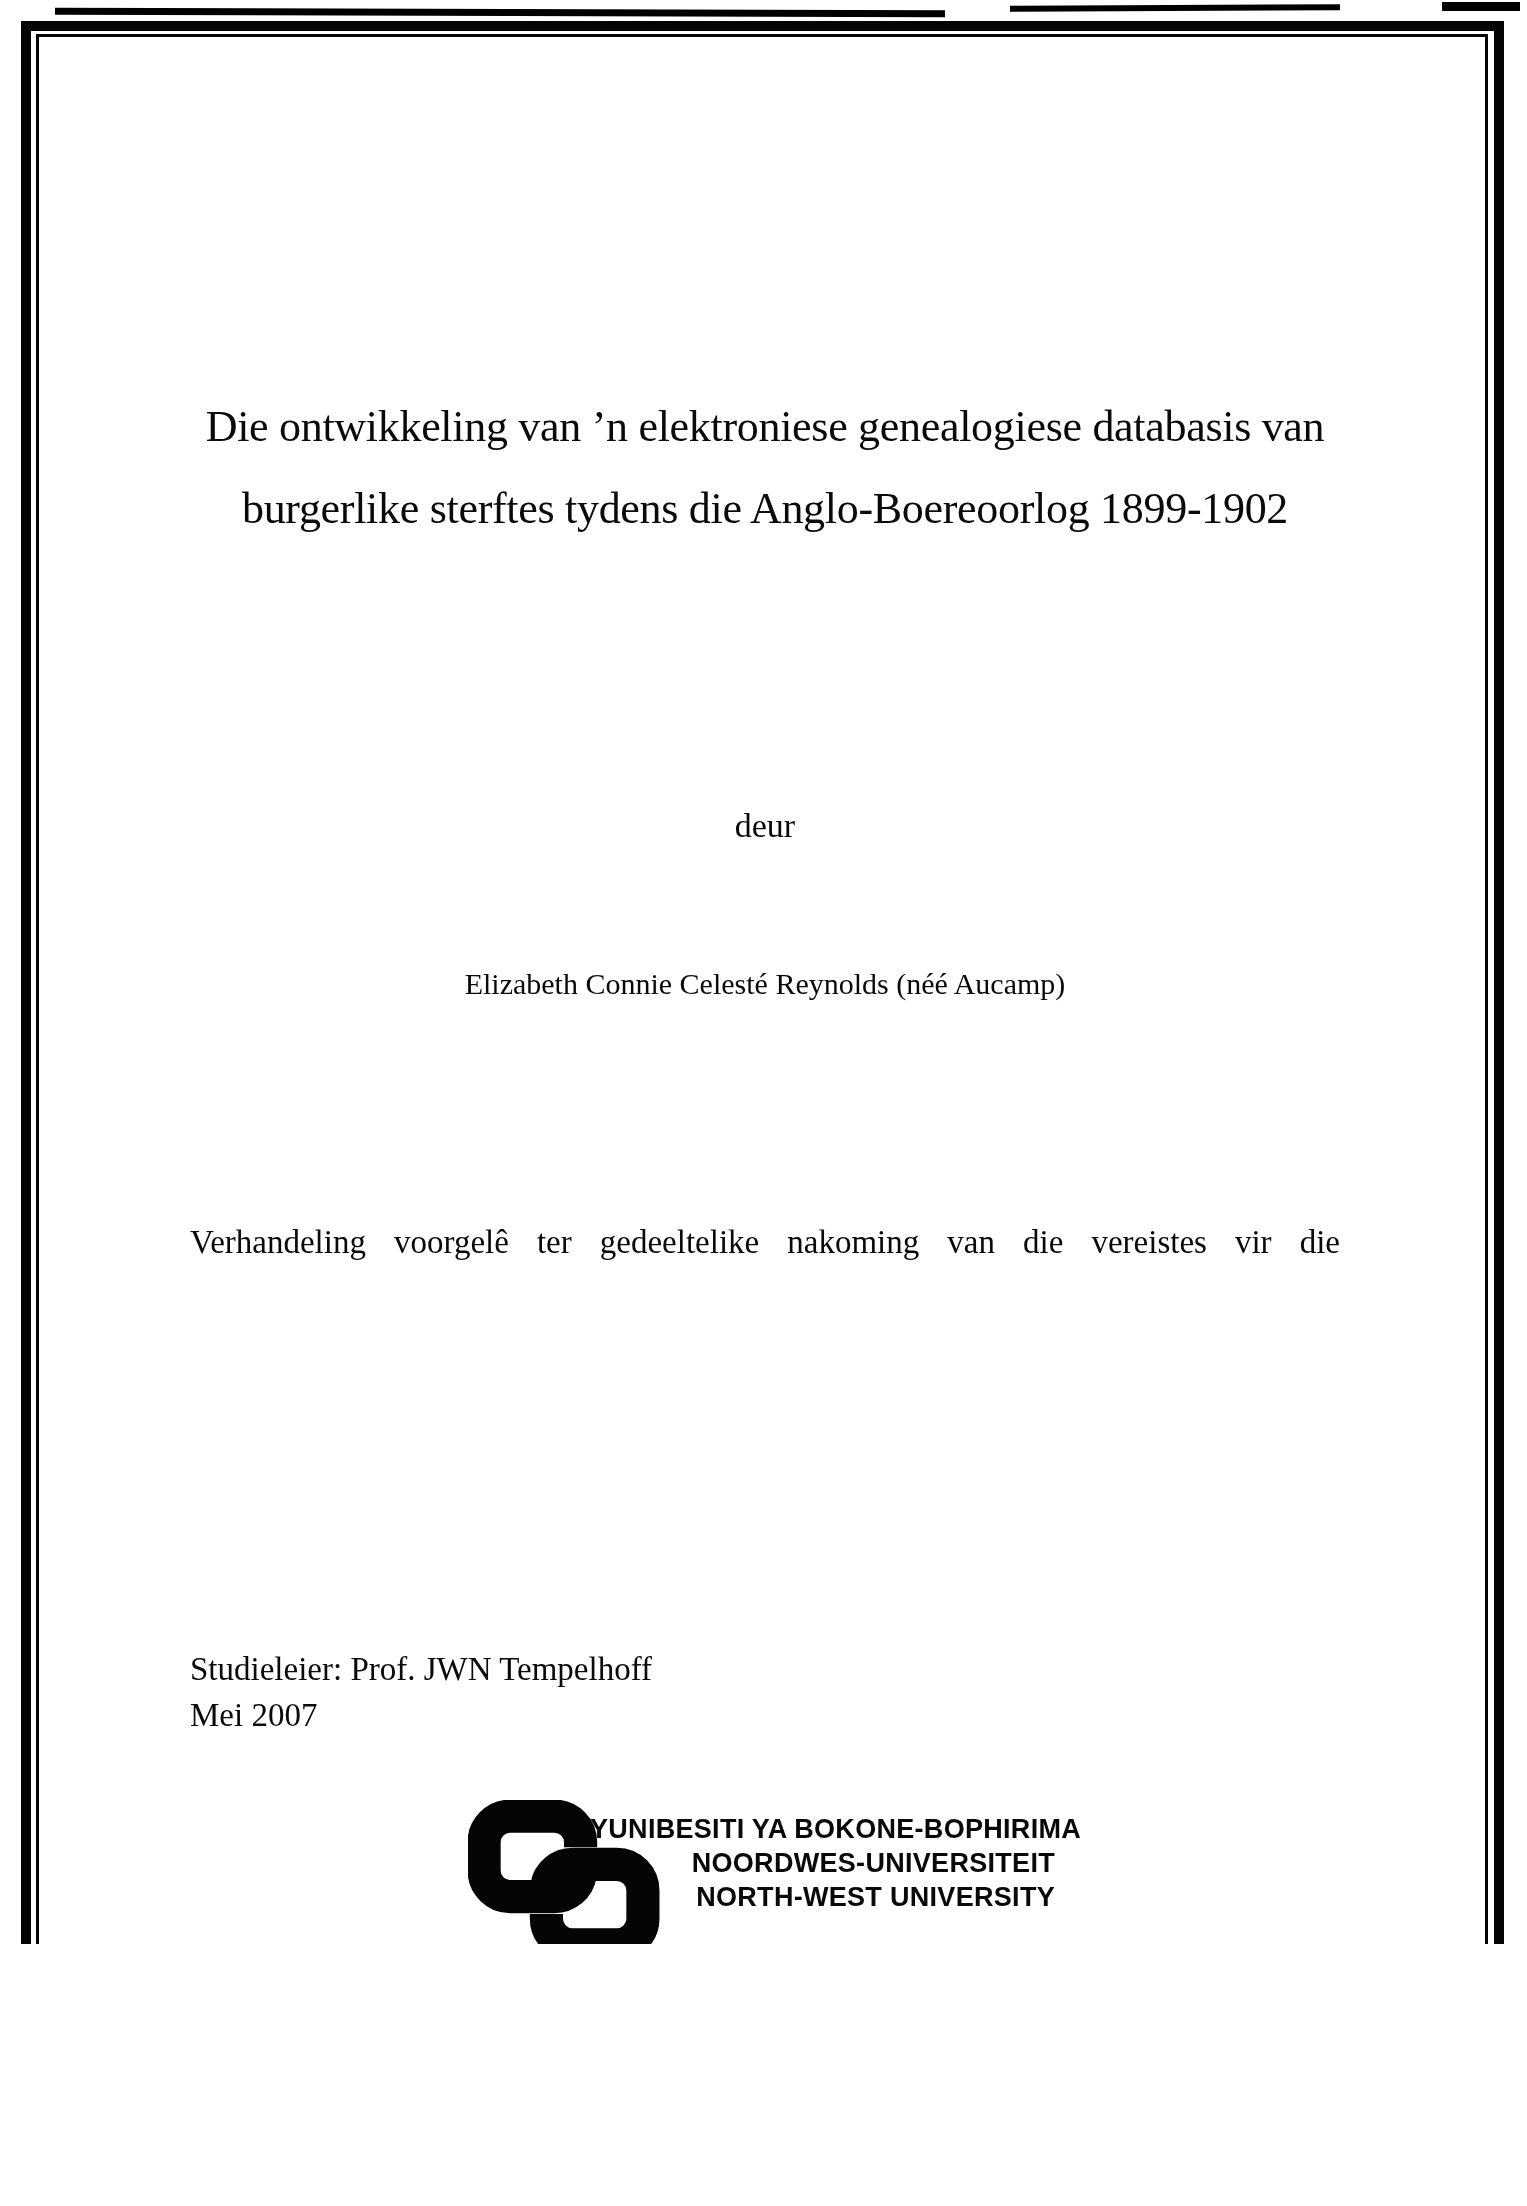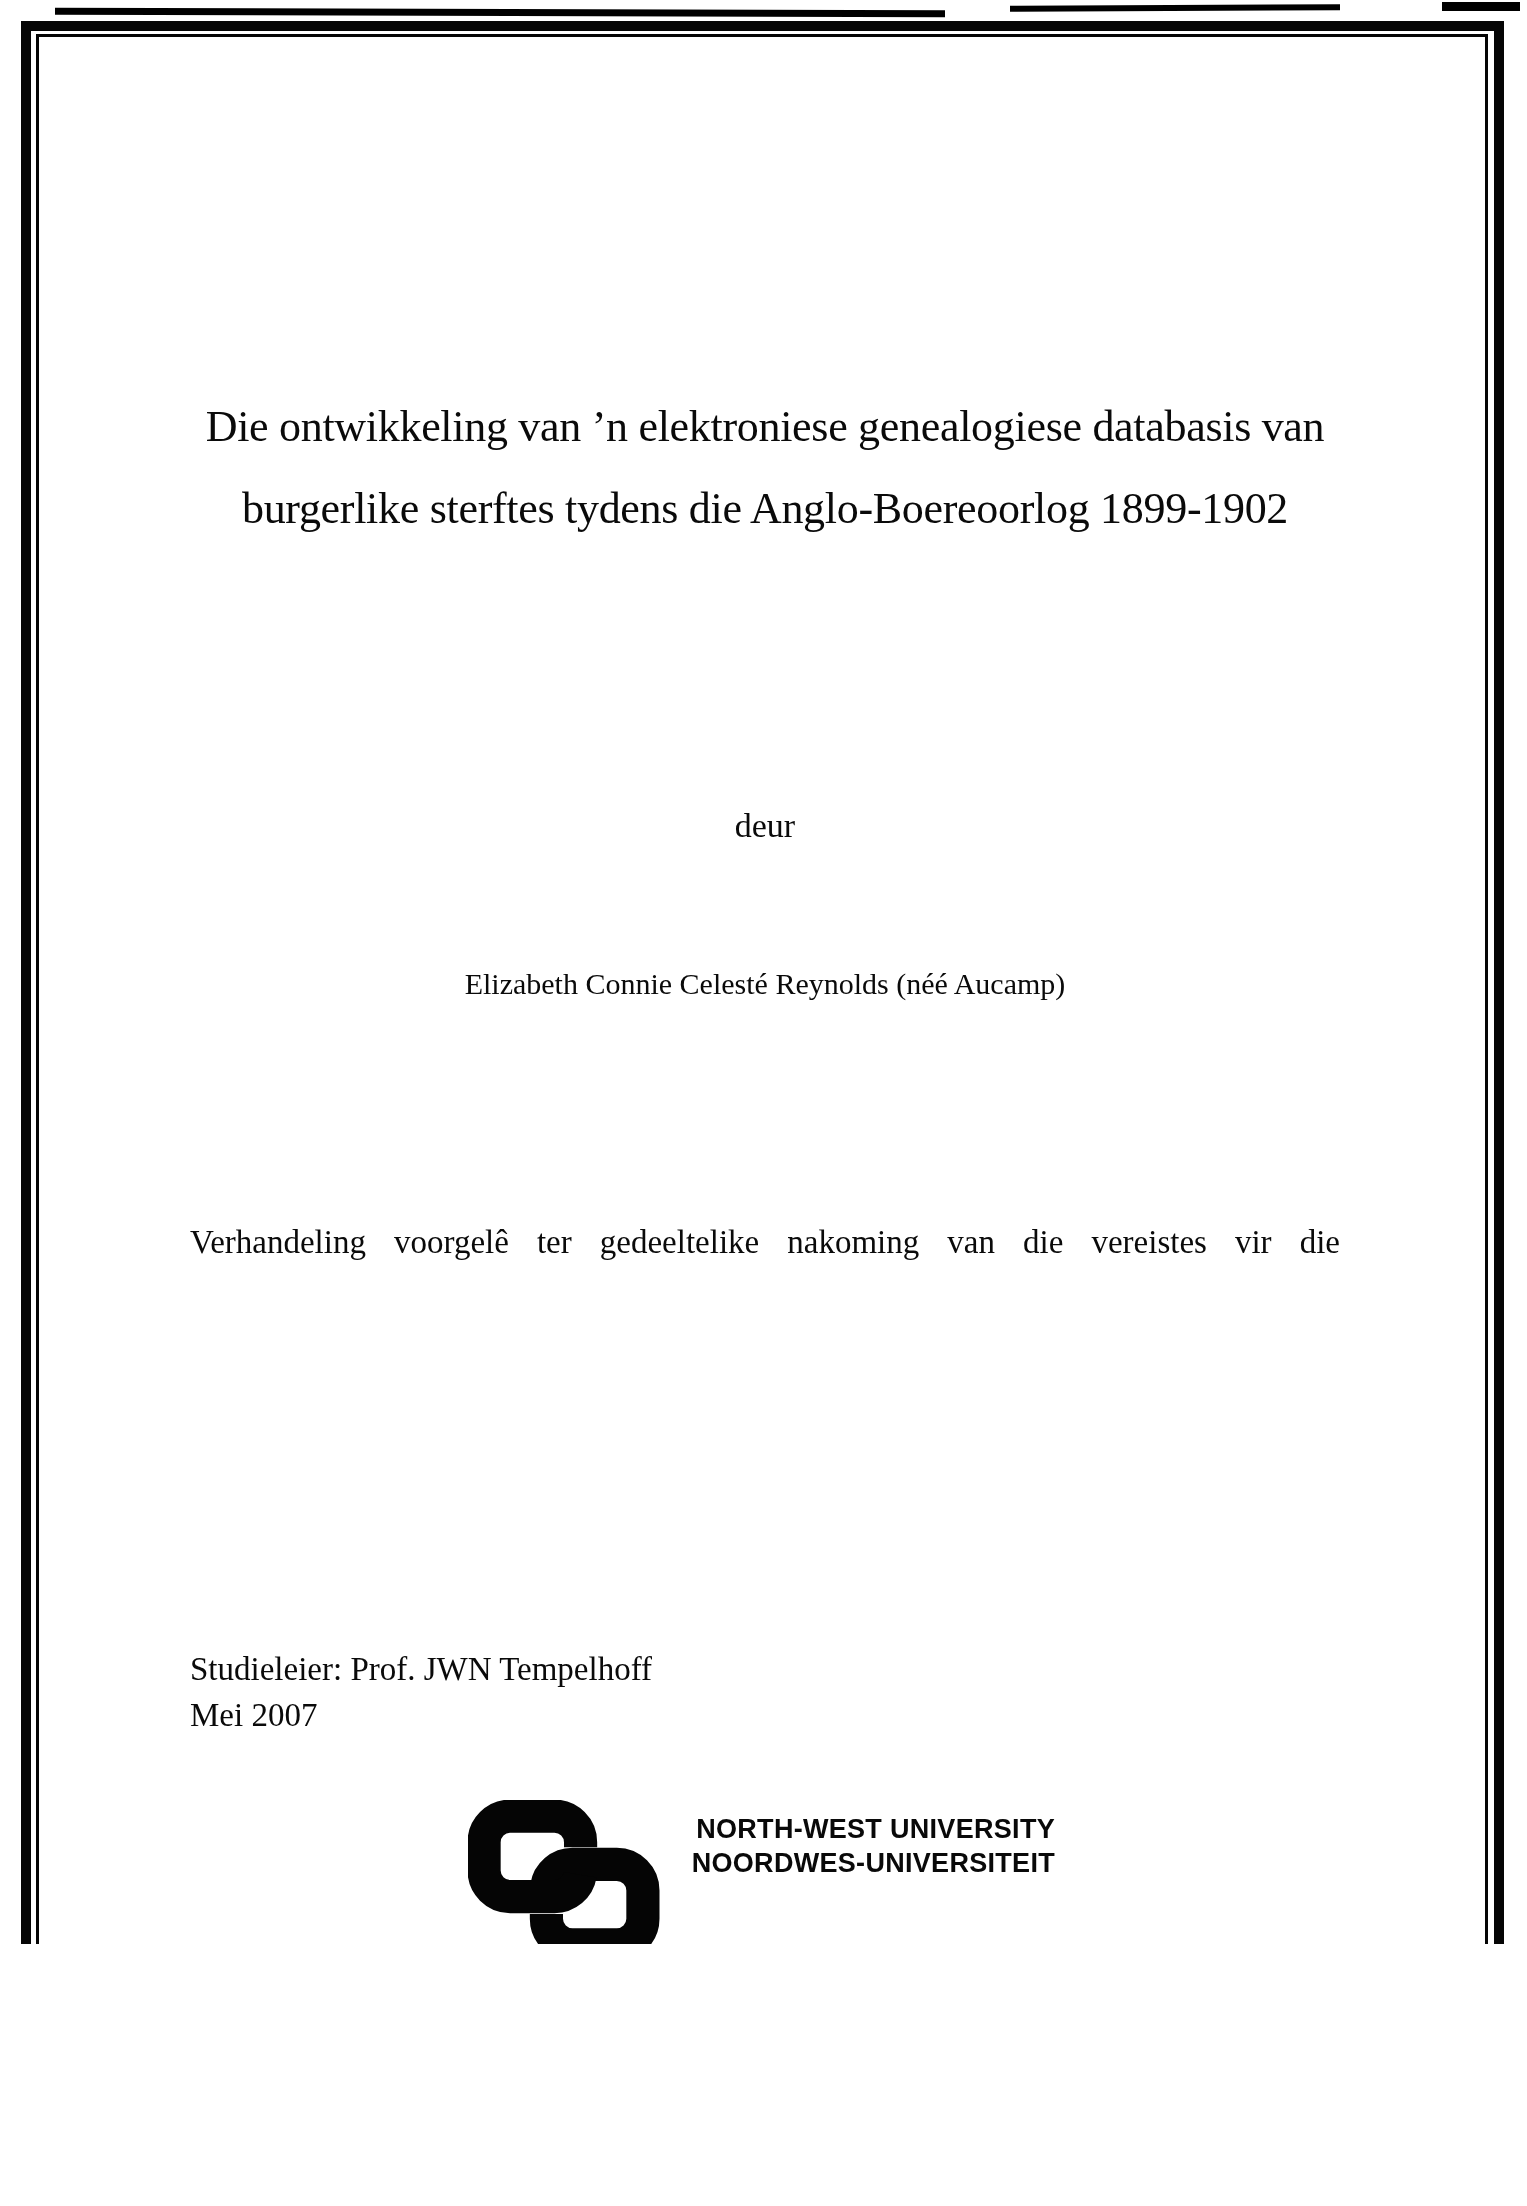--- a/index.html
+++ b/index.html
@@ -76,17 +76,18 @@
   </div>
 
   <svg class="logo-mark" viewBox="0 0 191 161" xmlns="http://www.w3.org/2000/svg" aria-hidden="true">
 
     <rect x="78" y="64" width="96" height="80" rx="26" fill="none" stroke="#050505" stroke-width="33" pathLength="100" stroke-dasharray="79.1 9 11.9" stroke-linecap="butt"></rect>
 
     <rect x="16" y="16" width="96" height="80" rx="26" fill="none" stroke="#050505" stroke-width="33" pathLength="100" stroke-dasharray="29.2 9 61.8" stroke-linecap="butt"></rect>
   </svg>
 
   <div class="logo-text">
+    <div>YUNIBESITI YA BOKONE-BOPHIRIMA</div>
+    <div>NOORDWES-UNIVERSITEIT</div>
     <div>NORTH-WEST UNIVERSITY</div>
-    <div>NOORDWES-UNIVERSITEIT</div>
   </div>
 
 </div>
 
 </body></html>

